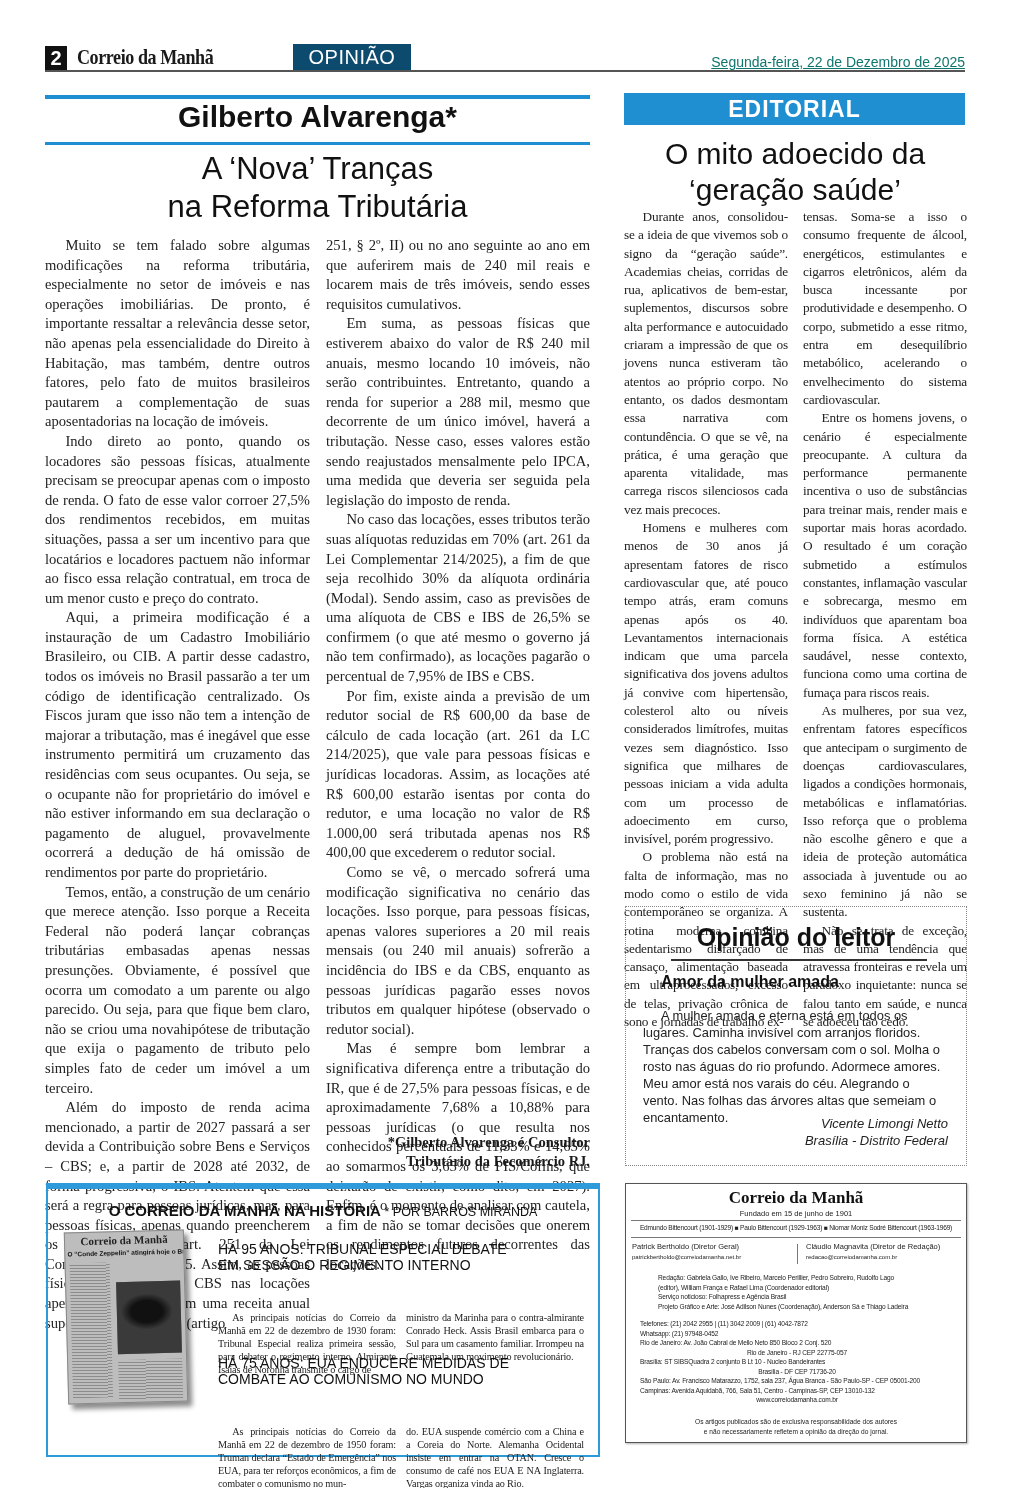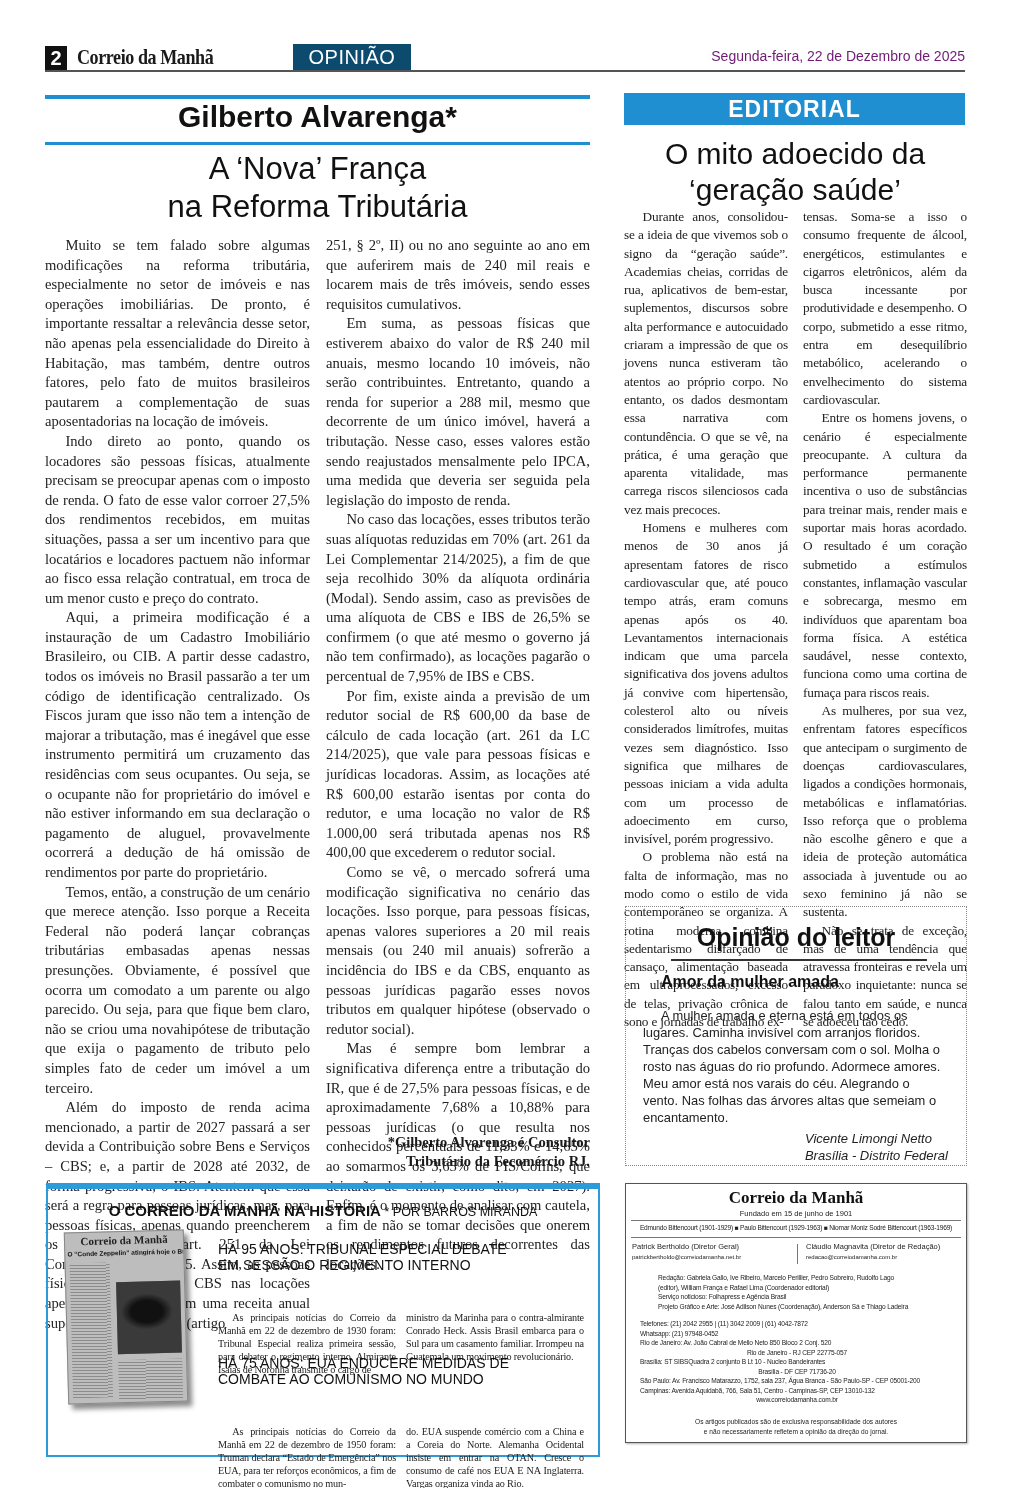--- a/index.html
+++ b/index.html
@@ -4,21 +4,21 @@
 <style>
   * { box-sizing: border-box; margin: 0; padding: 0; }
   html, body { width: 1010px; height: 1488px; background: #fff; overflow: hidden; }
   body { position: relative; font-family: "Liberation Serif", serif; color: #1a1a1a; }
 
   
   .masthead { position: absolute; left: 45px; top: 46px; width: 920px; height: 26px; border-bottom: 2px solid #555; }
   .page-num { position: absolute; left: 0; top: 0; width: 22px; height: 24px; background: #111; color: #fff; font: bold 20px "Liberation Sans", sans-serif; text-align: center; line-height: 24px; }
   .paper-name { position: absolute; left: 32px; top: -1px; font: bold 21px "Liberation Serif", serif; letter-spacing: -0.5px; transform: scaleX(0.86); transform-origin: left; }
   .section-tag { position: absolute; left: 248px; top: -2px; width: 118px; height: 26px; background: #0c4a6e; color: #fff; font: 20px "Liberation Sans", sans-serif; text-align: center; line-height: 26px; letter-spacing: 0.5px; }
-  .date { position: absolute; right: 0; top: 2px; font: 14px "Liberation Sans", sans-serif; color: #701a75; }
+  .date { position: absolute; right: 0; top: 8px; font: 14px "Liberation Sans", sans-serif; color: #0f766e; text-decoration: underline; }
 
   
   .rule-blue { position: absolute; height: 4px; background: #1f8fd1; }
   .author { position: absolute; left: 45px; top: 100px; width: 545px; text-align: center; font: bold 30px "Liberation Sans", sans-serif; color: #111; }
   .title-left { position: absolute; left: 45px; top: 150px; width: 545px; text-align: center; font: 31px/38px "Liberation Sans", sans-serif; color: #111; }
   .col { position: absolute; font: 14.6px/19.6px "Liberation Serif", serif; text-align: justify; hyphens: auto; color: #222; }
   .col p { text-indent: 1.4em; }
   .col p.noindent { text-indent: 0; }
   .signature { position: absolute; left: 330px; top: 1133px; width: 260px; text-align: right; font: bold 14.5px/19px "Liberation Serif", serif; }
 
@@ -29,21 +29,21 @@
   .ed-col p { text-indent: 1.4em; }
   .ed-col p.noindent { text-indent: 0; }
 
   
   .reader-box { position: absolute; left: 625px; top: 906px; width: 342px; height: 260px; border: 1.5px dotted #888; }
   .reader-title { position: absolute; left: 0; top: 16px; width: 100%; text-align: center; font: bold 25px "Liberation Sans", sans-serif; color: #111; }
   .reader-rule { position: absolute; left: 45px; top: 52px; width: 256px; height: 1.5px; background: #333; }
   .reader-subtitle { position: absolute; left: 35px; top: 66px; font: bold 16px "Liberation Sans", sans-serif; color: #111; }
   .reader-text { position: absolute; left: 17px; top: 100px; width: 305px; font: 12.9px/17px "Liberation Sans", sans-serif; color: #222; }
   .reader-text p { text-indent: 1.4em; }
-  .reader-sign { position: absolute; right: 18px; top: 223px; text-align: left; font: italic 13px/17px "Liberation Sans", sans-serif; color: #222; }
+  .reader-sign { position: absolute; right: 18px; top: 208px; text-align: right; font: italic 13px/17px "Liberation Sans", sans-serif; color: #222; }
 
   
   .hist-box { position: absolute; left: 46px; top: 1183px; width: 554px; height: 274px; border: 2px solid #2d9bd9; border-top-width: 6px; }
   .hist-title { position: absolute; left: 0; top: 13px; width: 100%; text-align: center; font: bold 15px "Liberation Sans", sans-serif; color: #111; }
   .hist-title span.by { font-weight: normal; font-size: 12.5px; }
   .hist-img { position: absolute; left: 18px; top: 42px; width: 120px; height: 172px; background: #bdbdbd; border: 1px solid #888; box-shadow: 4px 5px 5px rgba(0,0,0,0.45); transform: rotate(-1.5deg); overflow: hidden; }
   .hist-img .masthead-mini { position: absolute; left: 0; top: 2px; width: 100%; text-align: center; font: bold 11px "Liberation Serif", serif; color: #222; }
   .hist-img .headline-mini { position: absolute; left: 2px; top: 17px; width: 116px; font: bold 6.5px "Liberation Sans", sans-serif; color: #111; white-space: nowrap; overflow: hidden; }
   .hist-img .lines { position: absolute; left: 4px; top: 30px; width: 40px; height: 135px; background: repeating-linear-gradient(#bdbdbd 0 2px, #8c8c8c 2px 3px); }
   .hist-img .photo { position: absolute; left: 50px; top: 50px; width: 64px; height: 72px; background: radial-gradient(ellipse 26px 18px at 30px 30px, #111 60%, #3a3a3a 100%), #6e6e6e; }
@@ -73,21 +73,21 @@
   <div class="page-num">2</div>
   <div class="paper-name">Correio da Manhã</div>
   <div class="section-tag">OPINIÃO</div>
   <div class="date">Segunda-feira, 22 de Dezembro de 2025</div>
 </div>
 
 <div class="rule-blue" style="left:45px; top:95px; width:545px;"></div>
 <div class="author">Gilberto Alvarenga*</div>
 <div class="rule-blue" style="left:45px; top:142px; width:545px; height:3px;"></div>
 <div class="title-left">
-  <div>A ‘Nova’ França</div>
+  <div>A ‘Nova’ Tranças</div>
   <div>na Reforma Tributária</div>
 </div>
 
 <div class="col" style="left:45px; top:236px; width:265px;">
   <p>Muito se tem falado sobre algumas modificações na reforma tributária, especialmente no setor de imóveis e nas operações imobiliárias. De pronto, é importante ressaltar a relevância desse setor, não apenas pela essencialidade do Direito à Habitação, mas também, dentre outros fatores, pelo fato de muitos brasileiros pautarem a complementação de suas aposentadorias na locação de imóveis.</p>
   <p>Indo direto ao ponto, quando os locadores são pessoas físicas, atualmente precisam se preocupar apenas com o imposto de renda. O fato de esse valor corroer 27,5% dos rendimentos recebidos, em muitas situações, passa a ser um incentivo para que locatários e locadores pactuem não informar ao fisco essa relação contratual, em troca de um menor custo e preço do contrato.</p>
   <p>Aqui, a primeira modificação é a instauração de um Cadastro Imobiliário Brasileiro, ou CIB. A partir desse cadastro, todos os imóveis no Brasil passarão a ter um código de identificação centralizado. Os Fiscos juram que isso não tem a intenção de majorar a tributação, mas é inegável que esse instrumento permitirá um cruzamento das residências com seus ocupantes. Ou seja, se o ocupante não for proprietário do imóvel e não estiver informando em sua declaração o pagamento de aluguel, provavelmente ocorrerá a dedução de há omissão de rendimentos por parte do proprietário.</p>
   <p>Temos, então, a construção de um cenário que merece atenção. Isso porque a Receita Federal não poderá lançar cobranças tributárias embasadas apenas nessas presunções. Obviamente, é possível que ocorra um comodato a um parente ou algo parecido. Ou seja, para que fique bem claro, não se criou uma novahipótese de tributação que exija o pagamento de tributo pelo simples fato de ceder um imóvel a um terceiro.</p>
   <p>Além do imposto de renda acima mencionado, a partir de 2027 passará a ser devida a Contribuição sobre Bens e Serviços – CBS; e, a partir de 2028 até 2032, de forma progressiva, o IBS. Atentem que essa será a regra para pessoas jurídicas, mas, para pessoas físicas, apenas quando preencherem os requisitos do art. 251 da Lei Complementar 214/2025. Assim, as pessoas físicas pagarão IBS e CBS nas locações apenas quando auferirem uma receita anual superior a 288 mil reais (artigo</p>
 </div>

